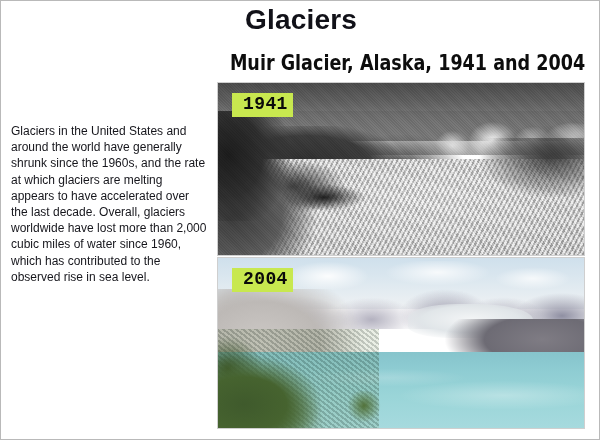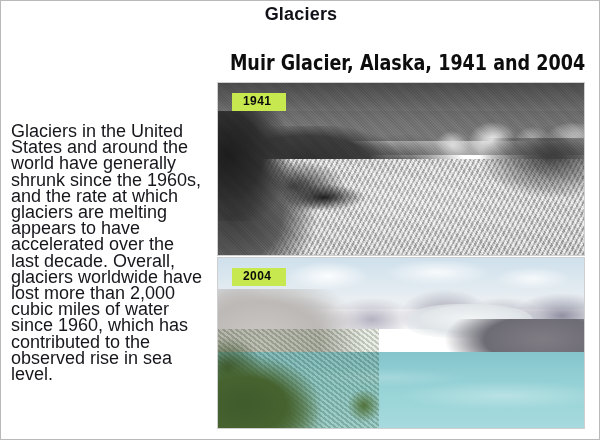--- a/index.html
+++ b/index.html
@@ -20,21 +20,21 @@
     overflow: hidden;
   }
 
   
   #page-title {
     position: absolute;
     left: 0;
     top: 3px;
     width: 600px;
     text-align: center;
-    font-size: 18px;
+    font-size: 28px;
     font-weight: bold;
     color: #111118;
     letter-spacing: 0.2px;
   }
   #figure-title {
     position: absolute;
     left: 216px;
     top: 50px;
     width: 368px;
     text-align: center;
@@ -46,21 +46,21 @@
     transform-origin: center center;
     white-space: nowrap;
   }
 
   
   #body-text {
     position: absolute;
     left: 10px;
     top: 122px;
     width: 196px;
-    font-size: 18px;
+    font-size: 12px;
     line-height: 16.2px;
     color: #16161c;
     text-align: left;
   }
 
   
   .photo {
     position: absolute;
     left: 216px;
     width: 368px;
@@ -183,23 +183,23 @@
   #photo-2004 .tree-sprig {
     top: 78%; left: 34%; width: 12%; height: 22%;
     background: radial-gradient(ellipse 50% 60% at 50% 40%, #52723a 0%, rgba(82,114,58,0) 76%);
   }
 
   
   .year-badge {
     position: absolute;
     left: 14px;
     top: 10px;
-    padding: 2px 15px 3px 11px;
-    font-family: Liberation Sans, sans-serif;
-    font-size: 12px;
+    padding: 2px 5px 3px 11px;
+    font-family: Liberation Mono, monospace;
+    font-size: 18px;
     font-weight: bold;
     color: #0a0a0a;
     letter-spacing: 0.4px;
     line-height: 1.08;
   }
 </style>
 </head>
 <body>
 
 <div id="page">

